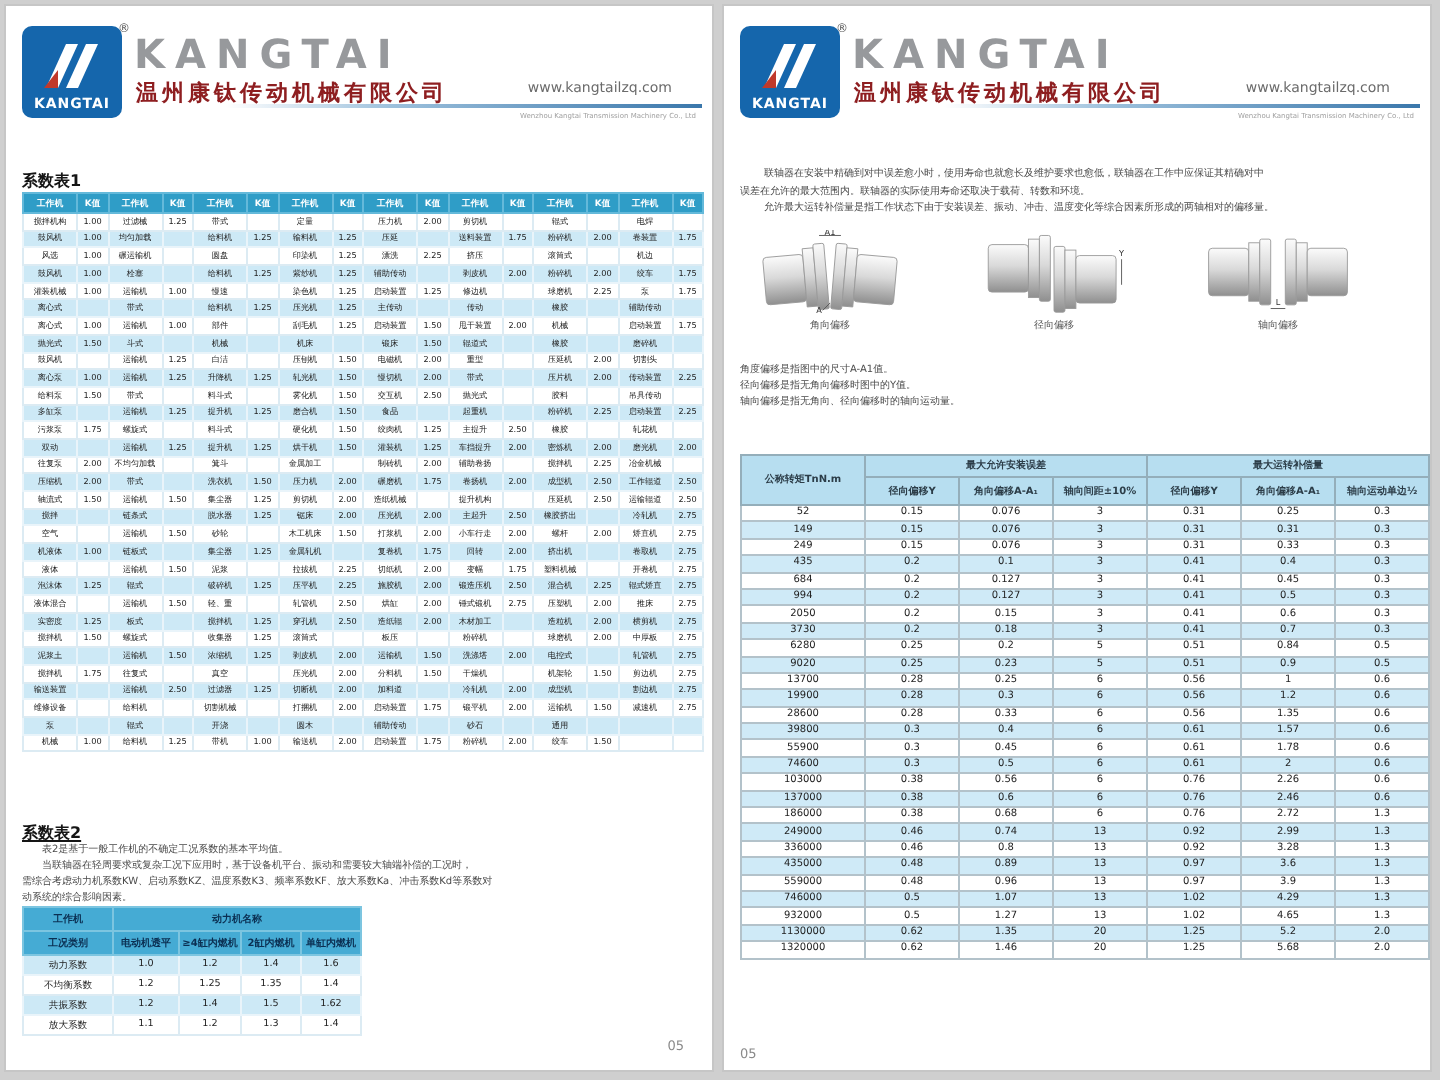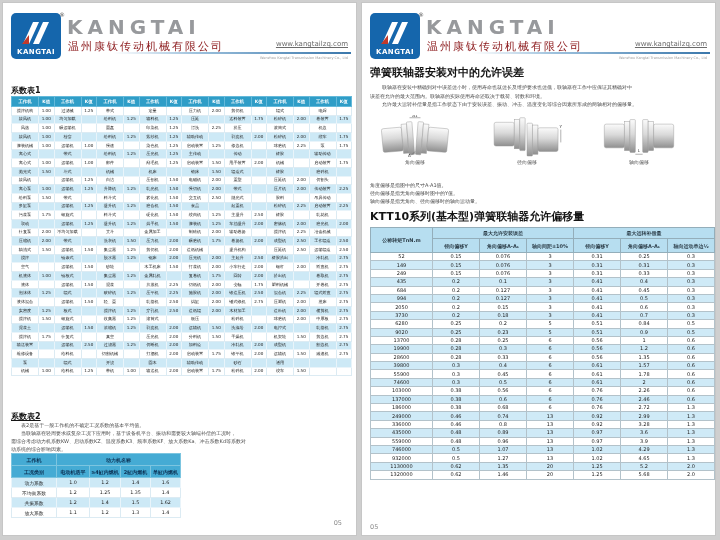--- a/index.html
+++ b/index.html
@@ -4,22 +4,22 @@
 <style>
   * { margin:0; padding:0; box-sizing:border-box; }
   html,body { width:720px; height:540px; background:#cfcfcf; font-family:"DejaVu Sans",sans-serif; }
   .spread { width:720px; height:540px; display:flex; gap:4px; padding:2px; }
   .page { position:relative; width:355px; height:534px; background:#ffffff; border:1px solid #c6c6c6; overflow:hidden; }
 
   
   .logo { position:absolute; left:8px; top:10px; width:50px; height:46px; }
   .regmark { position:absolute; left:56px; top:8px; font-size:6px; color:#555; }
   .wordmark { position:absolute; left:64px; top:12px; font-size:20px; font-weight:bold; color:#97999c; letter-spacing:5px; white-space:nowrap; }
-  .company { position:absolute; left:65px; top:36px; font-size:11px; font-weight:normal; color:#8e1e20; letter-spacing:2px; white-space:nowrap; }
-  .url { position:absolute; right:8px; top:37px; font-size:7px; color:#6b6b6b;text-decoration:underline; }
+  .company { position:absolute; left:65px; top:36px; font-size:11px; font-weight:bold; color:#8e1e20; letter-spacing:2px; white-space:nowrap; }
+  .url { position:absolute; right:20px; top:37px; font-size:7px; color:#6b6b6b; }
   .hdr-rule { position:absolute; left:110px; right:5px; top:49px; height:2px;
               background:linear-gradient(90deg,#ffffff,#9cc0dc 35%,#3a77ab); }
   .hdr-sub { position:absolute; right:8px; top:53px; font-size:3.5px; color:#a0a0a0; }
 
   .sec-title-sm { position:absolute; left:8px; font-size:8px; font-weight:bold; color:#151515; }
   .sec-title-lg { position:absolute; left:8px; font-size:11px; font-weight:bold; color:#151515; white-space:nowrap; }
   .pageno { position:absolute; font-size:6.5px; color:#8a8a8a; }
 
   table { border-collapse:collapse; table-layout:fixed; }
 
@@ -752,21 +752,20 @@
       <path d="M11,31 L18,22 L18,31 Z" fill="#c0392b"></path>
       <text x="25" y="41" text-anchor="middle" font-size="7" font-weight="bold" fill="#ffffff" letter-spacing="0.5">KANGTAI</text>
     </svg>
     <span class="regmark">®</span>
     <div class="wordmark">KANGTAI</div>
     <div class="company">温州康钛传动机械有限公司</div>
     <div class="url">www.kangtailzq.com</div>
     <div class="hdr-rule"></div>
     <div class="hdr-sub">Wenzhou Kangtai Transmission Machinery Co., Ltd</div>
 
-    <div class="sec-title-lg" style="top:62px;">弹簧联轴器安装对中的允许误差</div>
 
     <div class="para" style="top:80px;">
       <div class="indent">联轴器在安装中精确到对中误差愈小时，使用寿命也就愈长及维护要求也愈低，联轴器在工作中应保证其精确对中</div>
       <div>误差在允许的最大范围内。联轴器的实际使用寿命还取决于载荷、转数和环境。</div>
       <div class="indent">允许最大运转补偿量是指工作状态下由于安装误差、振动、冲击、温度变化等综合因素所形成的两轴相对的偏移量。</div>
     </div>
 
     <div class="dias">
       <div class="dia">
         <svg viewBox="0 0 80 46">
@@ -829,21 +828,20 @@
         <div class="cap">轴向偏移</div>
       </div>
     </div>
 
     <div class="notes" style="top:178px;">
       <div>角度偏移是指图中的尺寸A-A1值。</div>
       <div>径向偏移是指无角向偏移时图中的Y值。</div>
       <div>轴向偏移是指无角向、径向偏移时的轴向运动量。</div>
     </div>
 
-    <div class="sec-title-lg" style="top:206px;">KTT10系列(基本型)弹簧联轴器允许偏移量</div>
 
     <table id="t3">
       <colgroup>
         <col class="c0">
           <col class="c">
           <col class="c">
           <col class="c">
           <col class="c">
           <col class="c">
           <col class="c">

